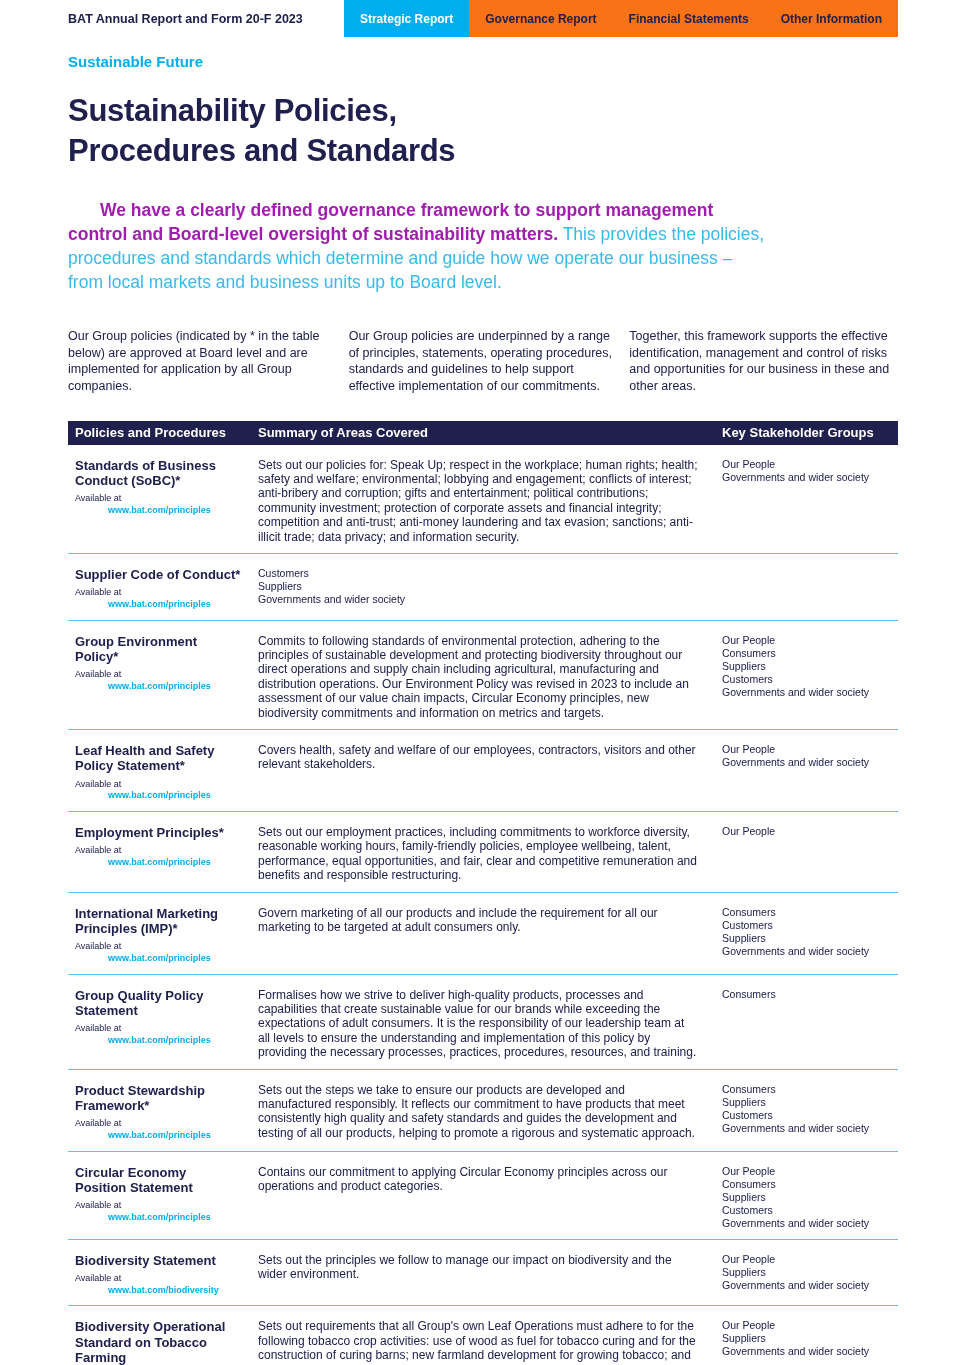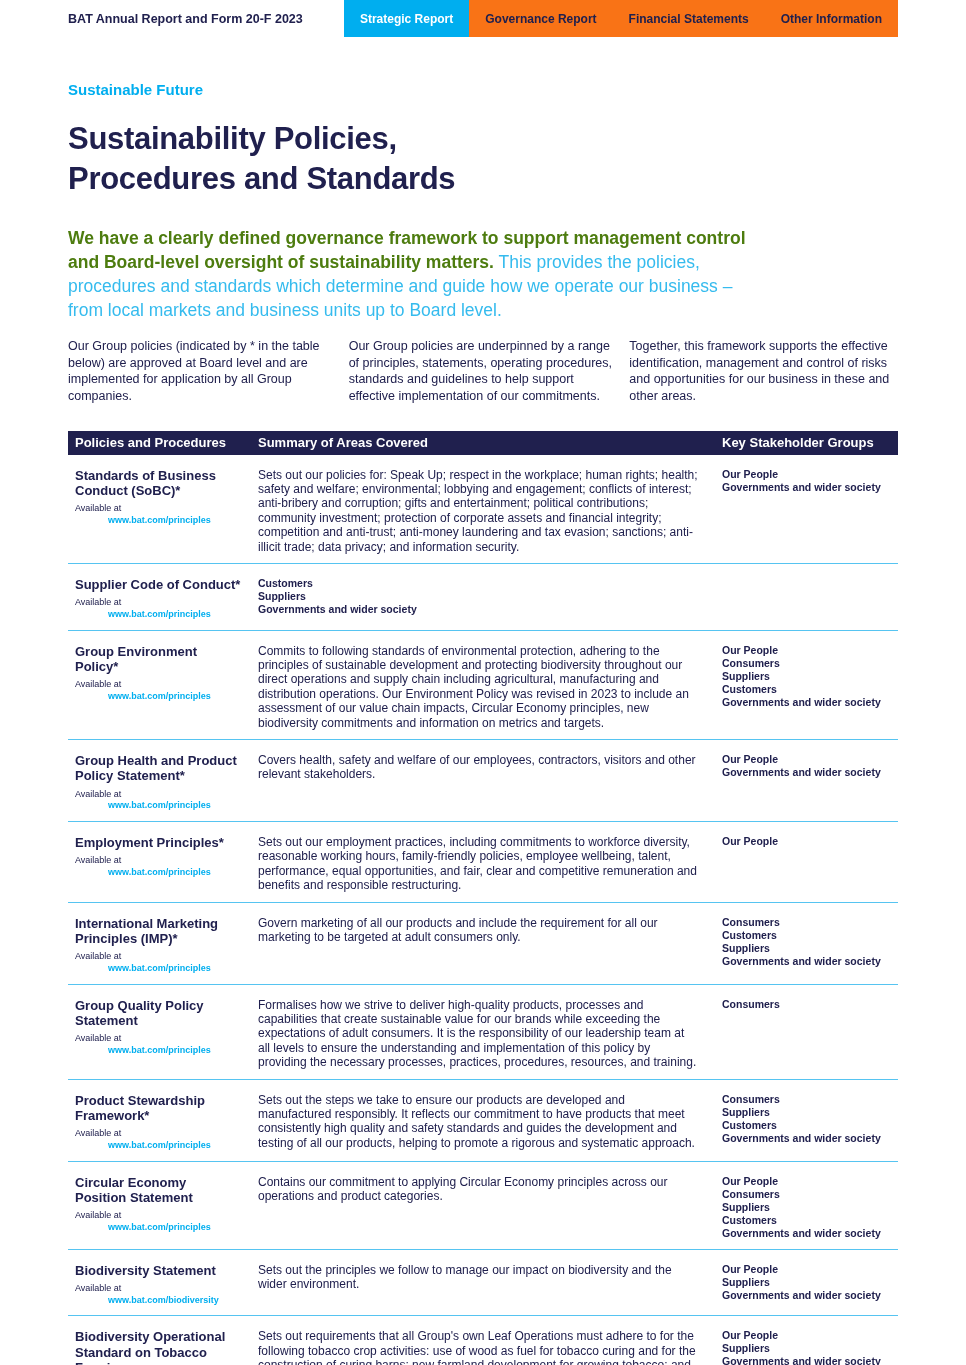--- a/index.html
+++ b/index.html
@@ -21,30 +21,30 @@
   .tabs { display:flex; height:37px; margin-right:68px; }
   .tab {
     display:flex; align-items:center; padding:0 16px;
     background:#f97316; color:#20204e;
     font-size:12px; font-weight:700; cursor:pointer; white-space:nowrap;
   }
   .tab.active { background:#00aeef; color:#ffffff; }
 
   
   .content { padding:0 68px; }
-  .eyebrow { margin-top:44px; font-size:15px; font-weight:700; color:#00aeef; }
+  .eyebrow { margin-top:16px; font-size:15px; font-weight:700; color:#00aeef; }
   .page-title {
     margin-top:21px; font-size:31px; line-height:1.3; font-weight:700;
     color:#20204e; letter-spacing:-0.3px;
   }
   .lead { margin-top:26px; max-width:700px; font-size:17.5px; line-height:1.38; }
-  .lead-bold { font-weight:700; color:#4d7c0f; }
+  .lead-bold { font-weight:700; color:#a21caf;margin-left:32px; }
   .lead-rest { color:#35bbee; }
 
-  .intro-columns { margin-top:16px; display:flex; gap:12px; }
+  .intro-columns { margin-top:34px; display:flex; gap:12px; }
   .intro-col { flex:1; font-size:12.5px; line-height:1.33; color:#20204e; }
 
   
   .policies-table { margin-top:26px; width:830px; }
   .thead {
     display:grid; grid-template-columns:183px 464px 183px;
     background:#20204e; color:#ffffff;
   }
   .th { font-size:13px; font-weight:700; padding:4px 8px 5px 7px; white-space:nowrap; }
   .trow {
@@ -52,21 +52,21 @@
     border-bottom:1px solid #56c4f1;
   }
   .cell { padding-top:13px; padding-bottom:9px; }
   .cell-policy { padding-left:7px; padding-right:10px; }
   .policy-name { font-size:13px; font-weight:700; line-height:1.18; color:#20204e; }
   .availability { margin-top:5px; font-size:9px; line-height:1.3; color:#20204e; }
   .policy-link { color:#00aeef; font-weight:700; text-decoration:none;margin-left:33px; }
   .cell-summary { padding-left:7px; padding-right:16px; font-size:12px; line-height:1.2; color:#20204e; }
   .cell-stakeholders {
     padding-left:7px; padding-right:4px;
-    font-size:10.5px; font-weight:700; line-height:1.24; color:#20204e;
+    font-size:10.5px; font-weight:400; line-height:1.24; color:#20204e;
   }
   .stakeholder { margin:0; }
 
   
   .page-footer { margin-top:auto; padding:26px 0 16px; text-align:center; font-size:11px; font-weight:700; color:#20204e; }
 </style>
 </head>
 <body>
 
 <div class="page">
@@ -135,21 +135,21 @@
     <div class="cell cell-stakeholders">
               <div class="stakeholder">Our People</div>
               <div class="stakeholder">Consumers</div>
               <div class="stakeholder">Suppliers</div>
               <div class="stakeholder">Customers</div>
               <div class="stakeholder">Governments and wider society</div>
             </div>
   </div>
           <div class="trow">
     <div class="cell cell-policy">
-      <div class="policy-name">Group Health and Product Policy Statement*</div>
+      <div class="policy-name">Leaf Health and Safety Policy Statement*</div>
       <div class="availability"><span>Available at </span><a class="policy-link" href="#">www.bat.com/principles</a></div>
     </div>
     <div class="cell cell-summary">Covers health, safety and welfare of our employees, contractors, visitors and other relevant stakeholders.</div>
     <div class="cell cell-stakeholders">
               <div class="stakeholder">Our People</div>
               <div class="stakeholder">Governments and wider society</div>
             </div>
   </div>
           <div class="trow">
     <div class="cell cell-policy">

